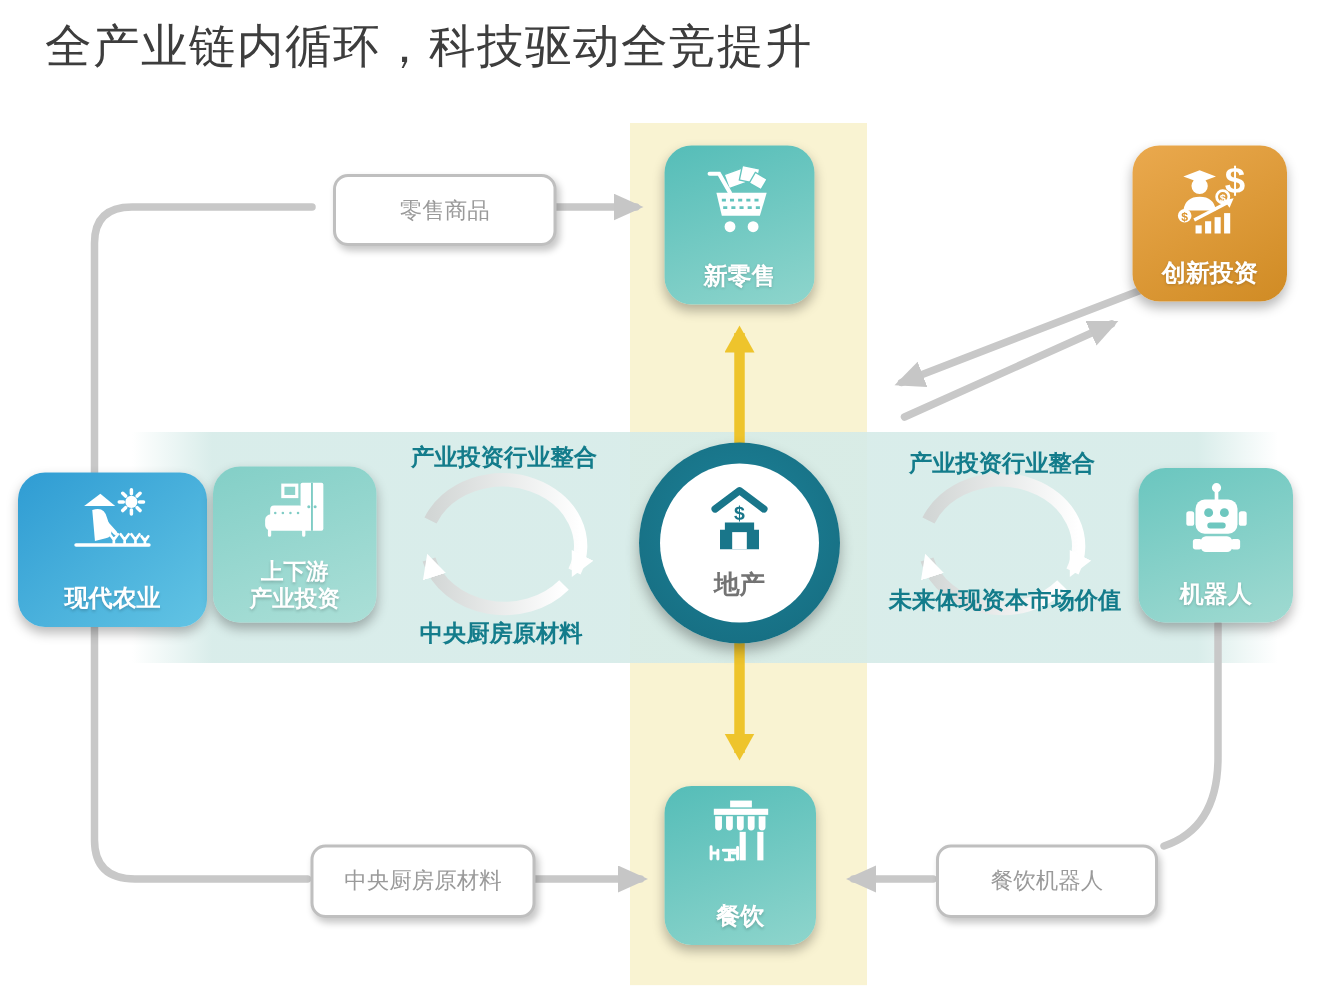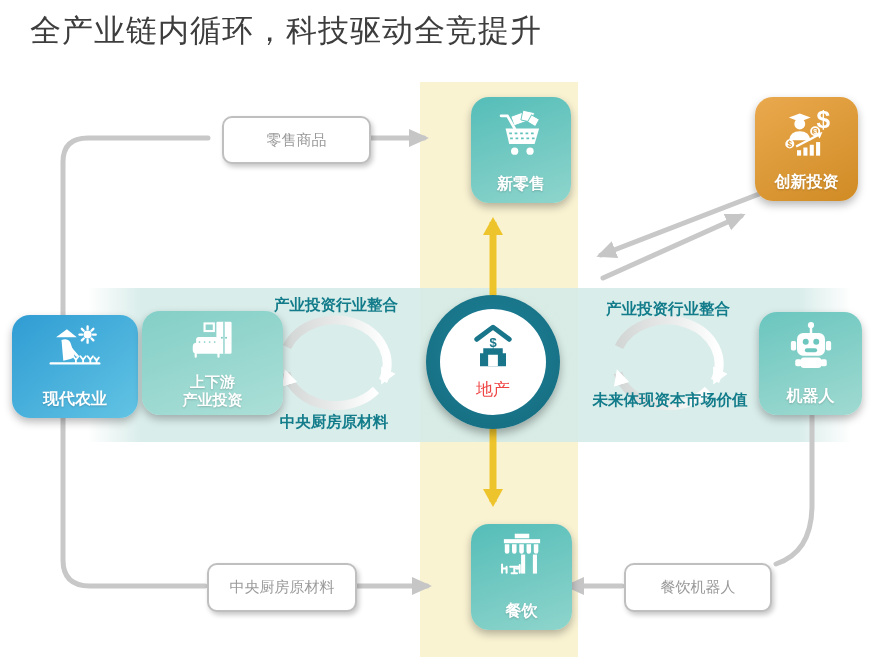--- a/index.html
+++ b/index.html
@@ -10,35 +10,35 @@
   .band-v{left:420px;top:82px;width:158px;height:575px;background:rgba(249,242,208,0.95);z-index:1;}
   .band-h{left:88px;top:288px;width:764px;height:154px;z-index:1;
           background:linear-gradient(to right,rgba(213,235,232,0) 0%,rgba(213,235,232,0.9) 7%,rgba(213,235,232,0.9) 93%,rgba(213,235,232,0) 100%);}
   #wires{left:0;top:0;z-index:2;}
   .node{border-radius:18px;z-index:3;box-shadow:0 4px 8px rgba(0,0,0,0.28);text-align:center;}
   .node .nlabel{position:absolute;left:0;right:0;bottom:8px;color:#fff;font-weight:bold;font-size:16px;
                 text-shadow:0 1px 2px rgba(0,0,0,0.18);}
   .node .nlabel2{position:absolute;left:0;right:0;bottom:6px;color:#fff;font-weight:bold;font-size:15px;
                  line-height:18px;text-shadow:0 1px 2px rgba(0,0,0,0.18);}
   .node svg{position:absolute;left:50%;transform:translateX(-50%);top:7px;}
-  .teal1{background:linear-gradient(160deg,#55bdb8,#8ed5cc);margin-left:28px;}
+  .teal1{background:linear-gradient(160deg,#55bdb8,#8ed5cc);}
   .teal2{background:linear-gradient(160deg,#83cfc7,#abdfd7);}
   .teal3{background:linear-gradient(160deg,#6ac6bf,#a0dad1);}
   .blue1{background:linear-gradient(140deg,#2f9cd3,#62c4e4);}
   .orange1{background:linear-gradient(150deg,#eaa94e,#d08b24);}
   .flowlabel{background:#fff;border:2px solid #bfbfbf;border-radius:10px;z-index:3;
              box-shadow:2px 3px 5px rgba(0,0,0,0.22);display:flex;align-items:center;justify-content:center;
              color:#9a9a9a;font-size:15px;}
   .cycletext{z-index:3;color:#137c8b;font-weight:bold;font-size:15.5px;text-align:center;}
   #center-circle{left:426px;top:295px;width:134px;height:134px;border-radius:50%;
                  background:radial-gradient(circle at 50% 42%,#1d839a,#156a7d);z-index:4;
                  box-shadow:0 5px 9px rgba(0,0,0,0.3);}
   #center-inner{position:absolute;left:14px;top:14px;width:106px;height:106px;border-radius:50%;background:#fff;
                 text-align:center;}
-  #center-inner .clabel{position:absolute;left:0;right:0;bottom:14px;color:#ef4444;font-weight:normal;font-size:17px;}
+  #center-inner .clabel{position:absolute;left:0;right:0;bottom:14px;color:#737373;font-weight:bold;font-size:17px;}
   #center-inner svg{position:absolute;left:50%;transform:translateX(-50%);top:10px;}
 </style>
 </head>
 <body>
 
 <div id="stage">
 
   <div class="abs" id="title">全产业链内循环，科技驱动全竞提升</div>
 
   <div class="abs band-v"></div>
@@ -142,21 +142,21 @@
       <g stroke="#fff" stroke-width="2" stroke-linecap="round" fill="none">
         <path d="M33 45 v-4 M33 42 l-3 -4 M33 42 l3 -4"></path>
         <path d="M41 45 v-4 M41 42 l-3 -4 M41 42 l3 -4"></path>
         <path d="M49 45 v-4 M49 42 l-3 -4 M49 42 l3 -4"></path>
         <path d="M56 45 v-3.5 M56 43 l-2.5 -3.5 M56 43 l2.5 -3.5"></path>
       </g>
     </svg>
     <div class="nlabel">现代农业</div>
   </div>
 
-  <div class="abs node teal2" style="left:142px;top:311px;width:109px;height:104px;padding-left:32px;">
+  <div class="abs node teal2" style="left:142px;top:311px;width:109px;height:104px;">
     <svg width="54" height="48" viewBox="0 0 64 56">
       <rect x="36" y="4" width="18" height="38" rx="1.5" fill="#fff"></rect>
       <line x1="45" y1="4" x2="45" y2="42" stroke="#7fccc5" stroke-width="1.5"></line>
       <circle cx="42.5" cy="23" r="1.2" fill="#7fccc5"></circle>
         <circle cx="47.5" cy="23" r="1.2" fill="#7fccc5"></circle>
       <rect x="22" y="6" width="11" height="9" fill="none" stroke="#fff" stroke-width="2.5"></rect>
       <rect x="12" y="22" width="26" height="11" rx="3" fill="#fff"></rect>
       <rect x="8" y="29" width="34" height="13" rx="4.5" fill="#fff"></rect>
       <g fill="#7fccc5">
         <circle cx="16" cy="28" r="1"></circle>

